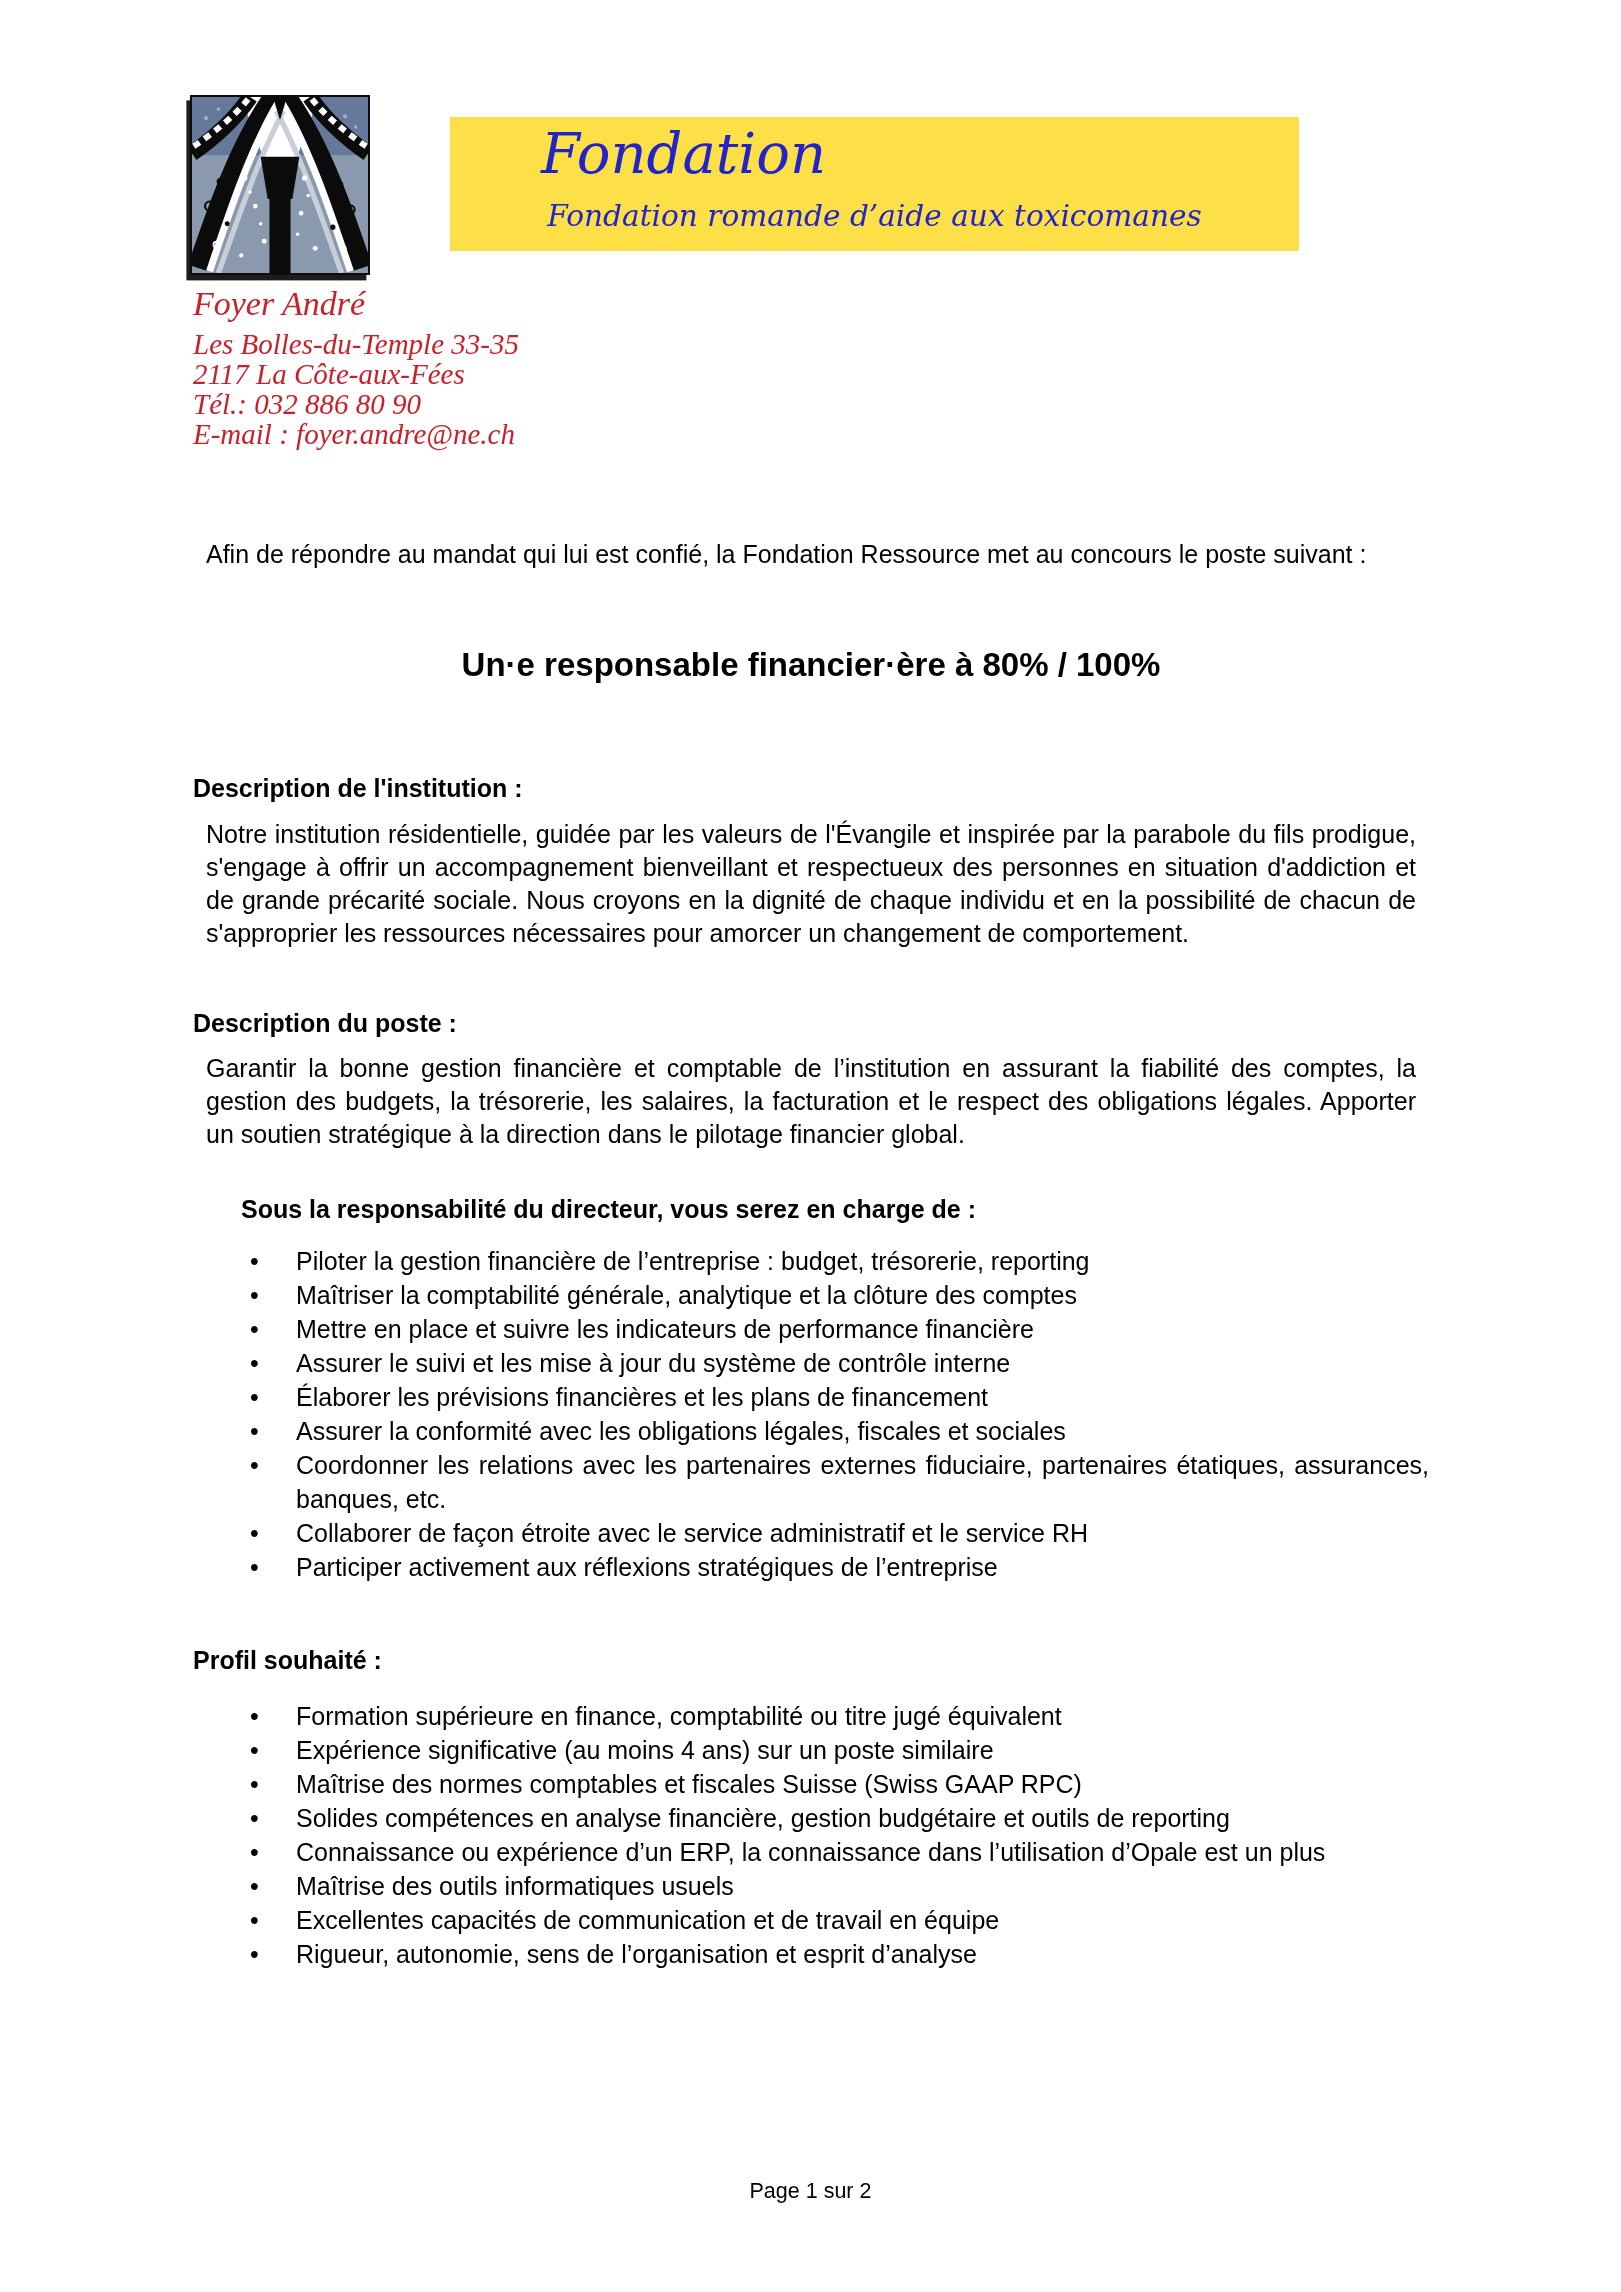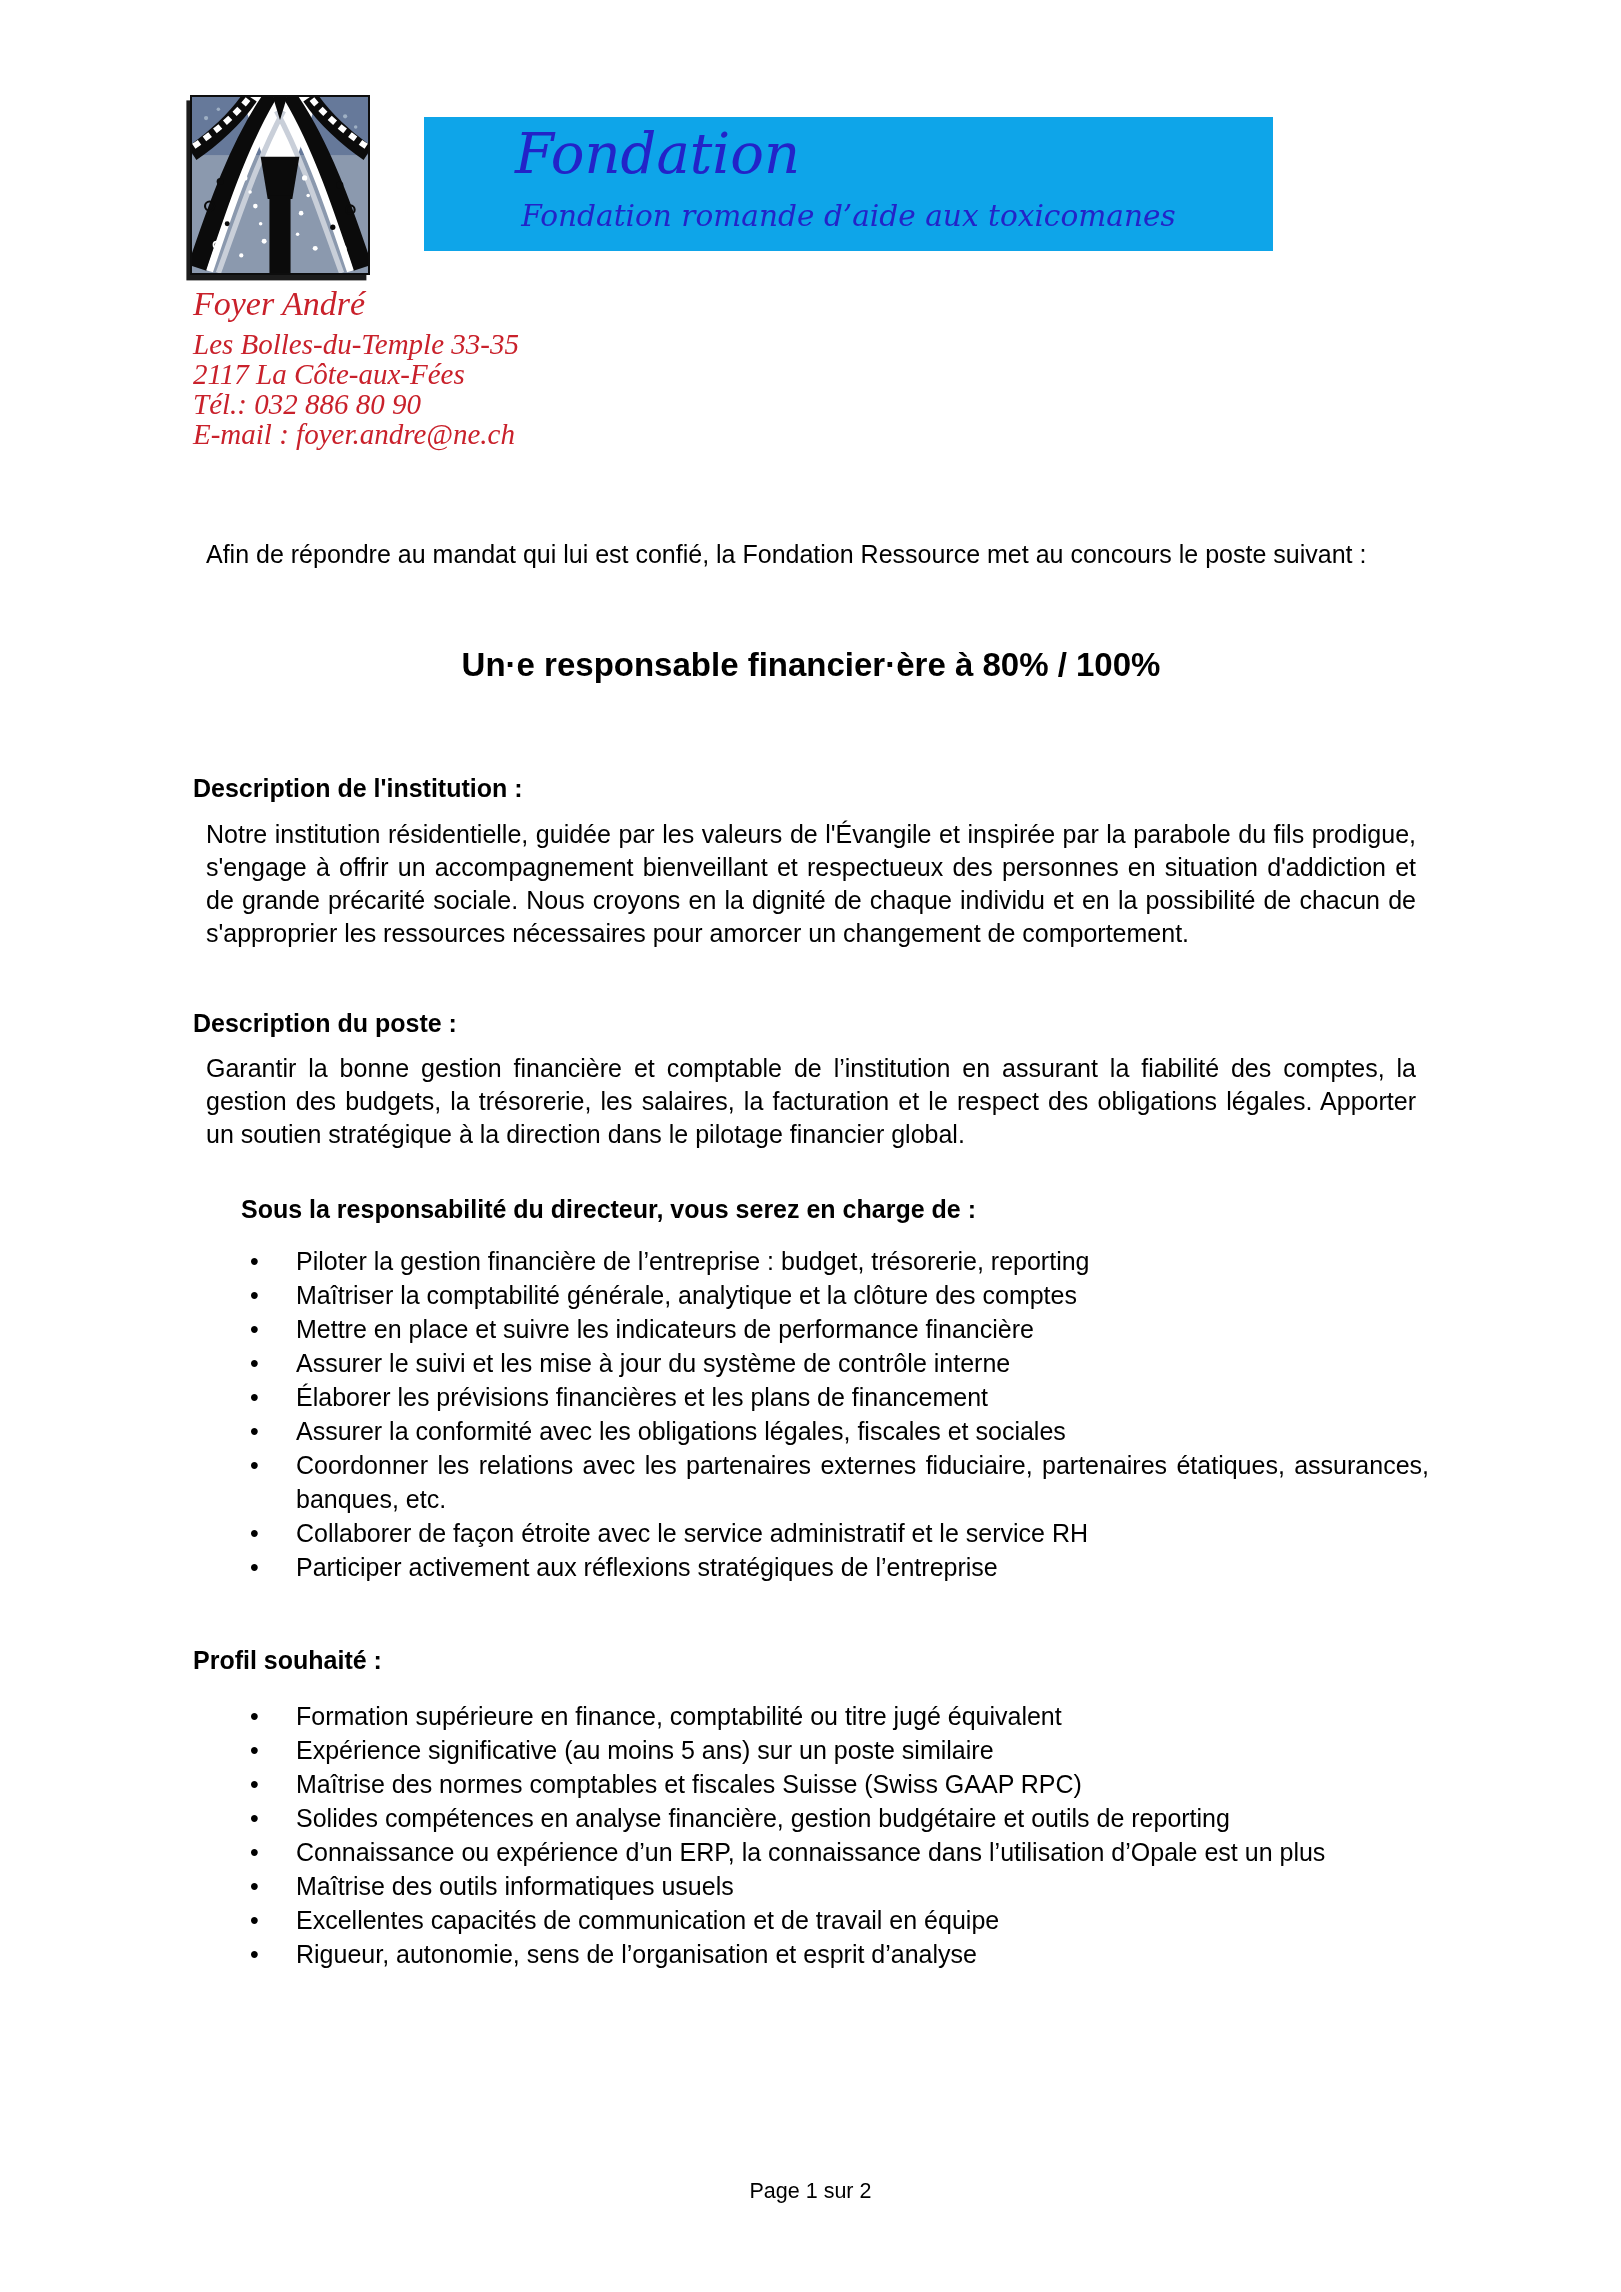--- a/index.html
+++ b/index.html
@@ -21,25 +21,25 @@
     width: 176px;
     height: 176px;
     border: 2.7px solid #0d0d0d;
     box-shadow: -3.6px 5.4px 0 #1c1c1c;
     background: #8b99ae;
   }
   .logo svg { display: block; width: 100%; height: 100%; }
 
   .title-box {
     position: absolute;
-    left: 424px;
+    left: 450px;
     top: 117px;
     width: 849px;
     height: 134px;
-    background: #0ea5e9;
+    background: #fde047;
   }
   .title-row {
     display: flex;
     justify-content: space-between;
     padding: 5.4px 91px 0 91px;
     font-family: "DejaVu Serif", serif;
     font-style: italic;
     font-size: 56px;
     line-height: 64px;
     color: #2323c8;
@@ -213,21 +213,21 @@
       <li>Élaborer les prévisions financières et les plans de financement</li>
       <li>Assurer la conformité avec les obligations légales, fiscales et sociales</li>
       <li>Coordonner les relations avec les partenaires externes fiduciaire, partenaires étatiques, assurances, banques, etc.</li>
       <li>Collaborer de façon étroite avec le service administratif et le service RH</li>
       <li>Participer activement aux réflexions stratégiques de l’entreprise</li>
     </ul>
 
     <h2 class="sec-heading h-profil">Profil souhaité :</h2>
     <ul class="bullets profil-list">
       <li>Formation supérieure en finance, comptabilité ou titre jugé équivalent</li>
-      <li>Expérience significative (au moins 5 ans) sur un poste similaire</li>
+      <li>Expérience significative (au moins 4 ans) sur un poste similaire</li>
       <li>Maîtrise des normes comptables et fiscales Suisse (Swiss GAAP RPC)</li>
       <li>Solides compétences en analyse financière, gestion budgétaire et outils de reporting</li>
       <li>Connaissance ou expérience d’un ERP, la connaissance dans l’utilisation d’Opale est un plus</li>
       <li>Maîtrise des outils informatiques usuels</li>
       <li>Excellentes capacités de communication et de travail en équipe</li>
       <li>Rigueur, autonomie, sens de l’organisation et esprit d’analyse</li>
     </ul>
 
   </div>
 

